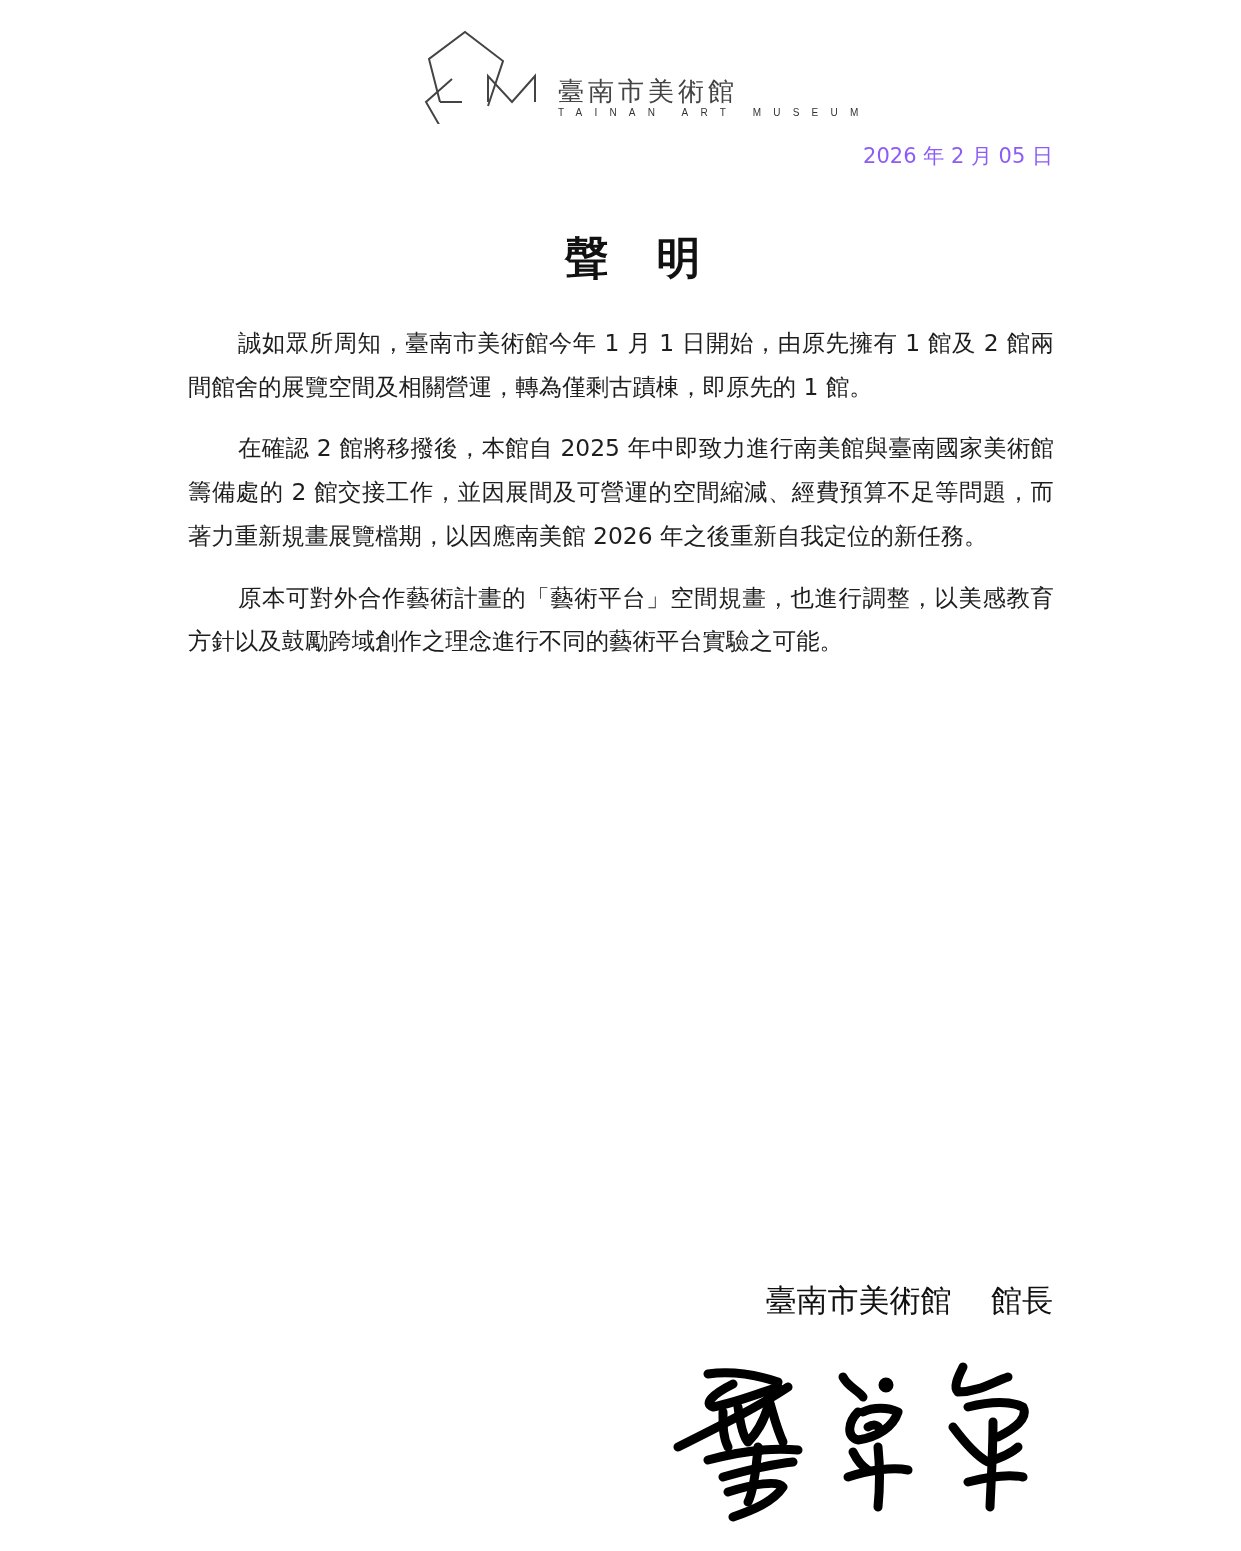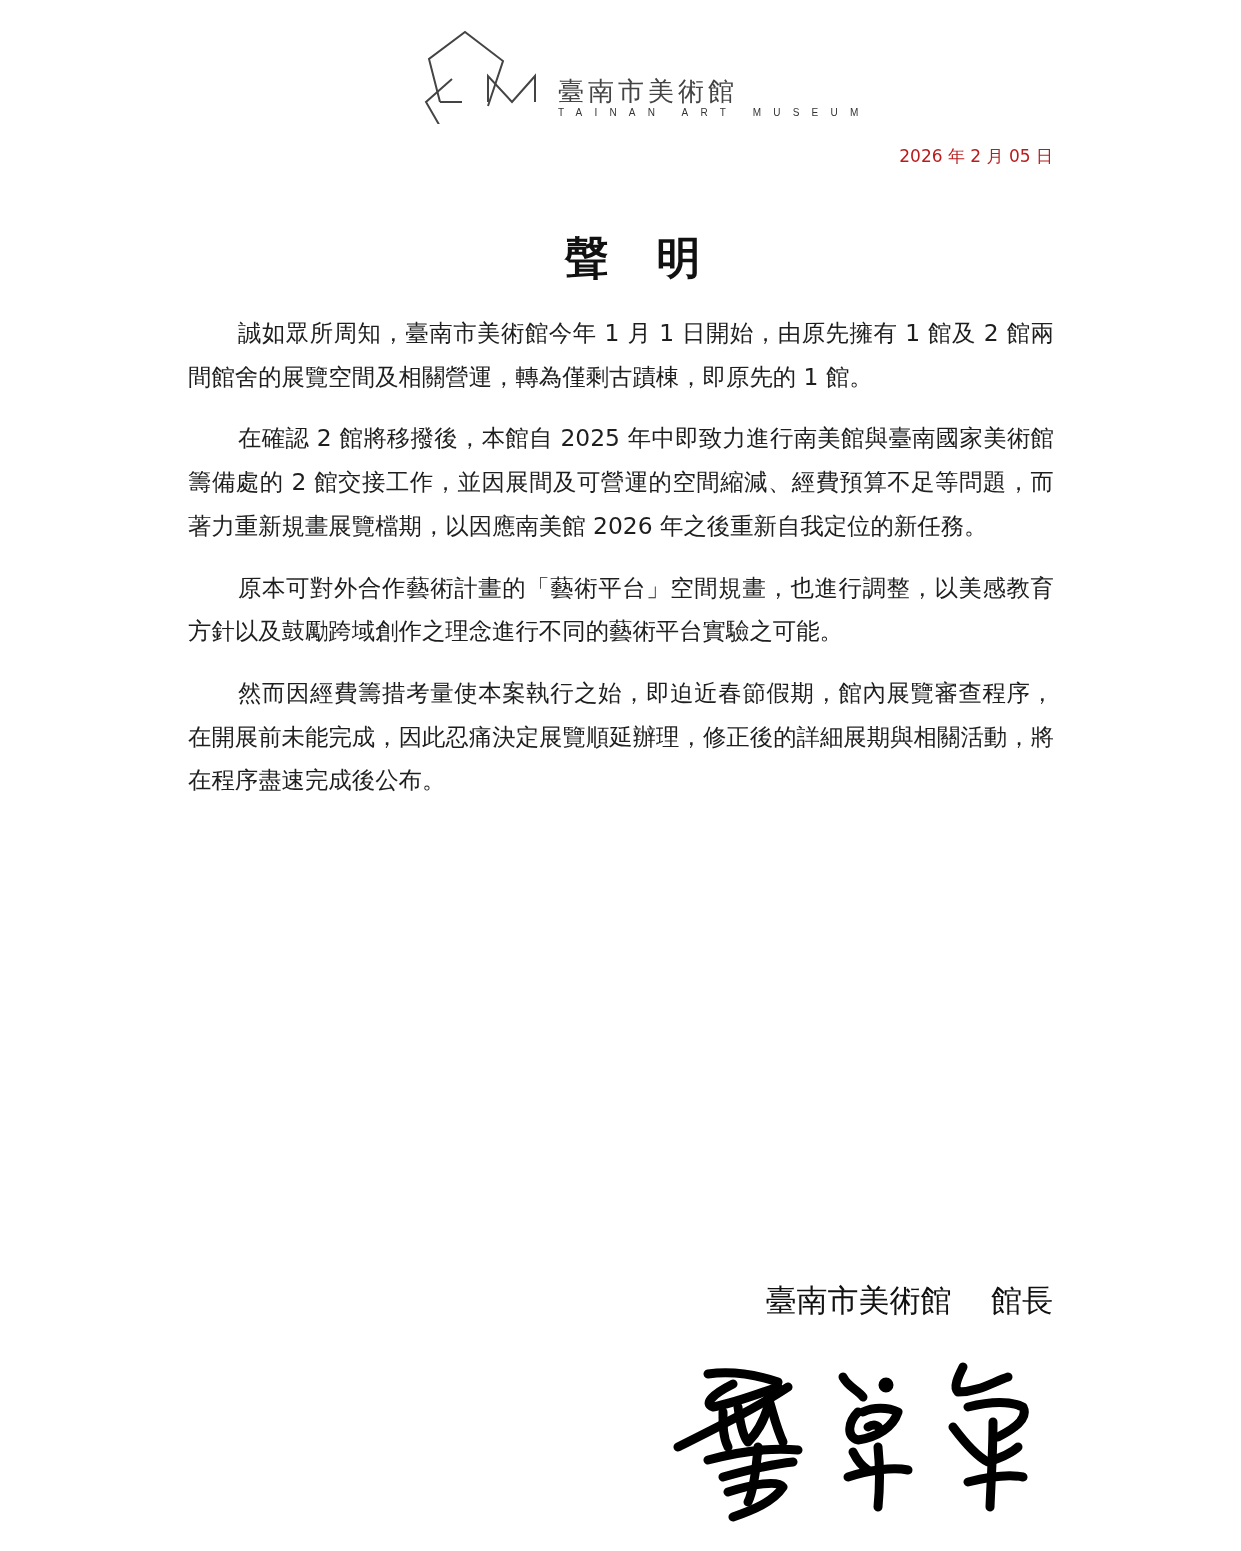--- a/index.html
+++ b/index.html
@@ -15,29 +15,29 @@
     font-size: 26px; letter-spacing: 4px; color: #444; white-space: nowrap;
     line-height: 30px;
   }
   .logo-en {
     position: absolute; left: 142px; top: 83px;
     font-size: 10px; letter-spacing: 12.2px; color: #333; white-space: nowrap;
     font-family: "Liberation Sans", sans-serif;
   }
   .date {
     position: absolute; right: 188px; top: 141px;
-    font-size: 17px; line-height: 30px; white-space: nowrap; color: #b91c1c;
+    font-size: 21px; line-height: 30px; white-space: nowrap; color: #8b5cf6;
   }
   .title {
     position: absolute; left: 0; width: 1241px; top: 228px; text-align: center;
     font-size: 44px; font-weight: bold; letter-spacing: 48px; line-height: 60px;
     padding-left: 48px; box-sizing: border-box; color: #111; margin-left: 12px;
   }
   .body-text {
-    position: absolute; left: 188px; width: 866px; top: 312px;
+    position: absolute; left: 188px; width: 866px; top: 322px;
   }
   .para {
     font-size: 23.4px; line-height: 43.7px; margin: 0 0 18px 0;
     text-indent: 50px; text-align: justify; color: #1e1e1e;
     word-break: break-all;
   }
   .signoff {
     position: absolute; right: 188px; top: 1280px;
     font-size: 31px; line-height: 40px; white-space: pre; color: #111;
   }
@@ -58,21 +58,20 @@
 </div>
 
 <div class="date">2026 年 2 月 05 日</div>
 
 <div class="title">聲明</div>
 
 <div class="body-text">
   <p class="para">誠如眾所周知，臺南市美術館今年 1 月 1 日開始，由原先擁有 1 館及 2 館兩間館舍的展覽空間及相關營運，轉為僅剩古蹟棟，即原先的 1 館。</p>
   <p class="para">在確認 2 館將移撥後，本館自 2025 年中即致力進行南美館與臺南國家美術館籌備處的 2 館交接工作，並因展間及可營運的空間縮減、經費預算不足等問題，而著力重新規畫展覽檔期，以因應南美館 2026 年之後重新自我定位的新任務。</p>
   <p class="para">原本可對外合作藝術計畫的「藝術平台」空間規畫，也進行調整，以美感教育方針以及鼓勵跨域創作之理念進行不同的藝術平台實驗之可能。</p>
-  <p class="para">然而因經費籌措考量使本案執行之始，即迫近春節假期，館內展覽審查程序，在開展前未能完成，因此忍痛決定展覽順延辦理，修正後的詳細展期與相關活動，將在程序盡速完成後公布。</p>
 </div>
 
 <div class="signoff"><span>臺南市美術館</span>    <span>館長</span></div>
 
 <div class="signature">
   <svg width="370" height="180" viewBox="0 0 370 180" aria-label="handwritten signature">
     <g fill="none" stroke="#000" stroke-width="9" stroke-linecap="round" stroke-linejoin="round">
 
       <path d="M40,22 C70,18 95,25 110,30"></path>
       <path d="M65,32 C45,42 35,52 45,55 C70,50 95,40 110,35"></path>

